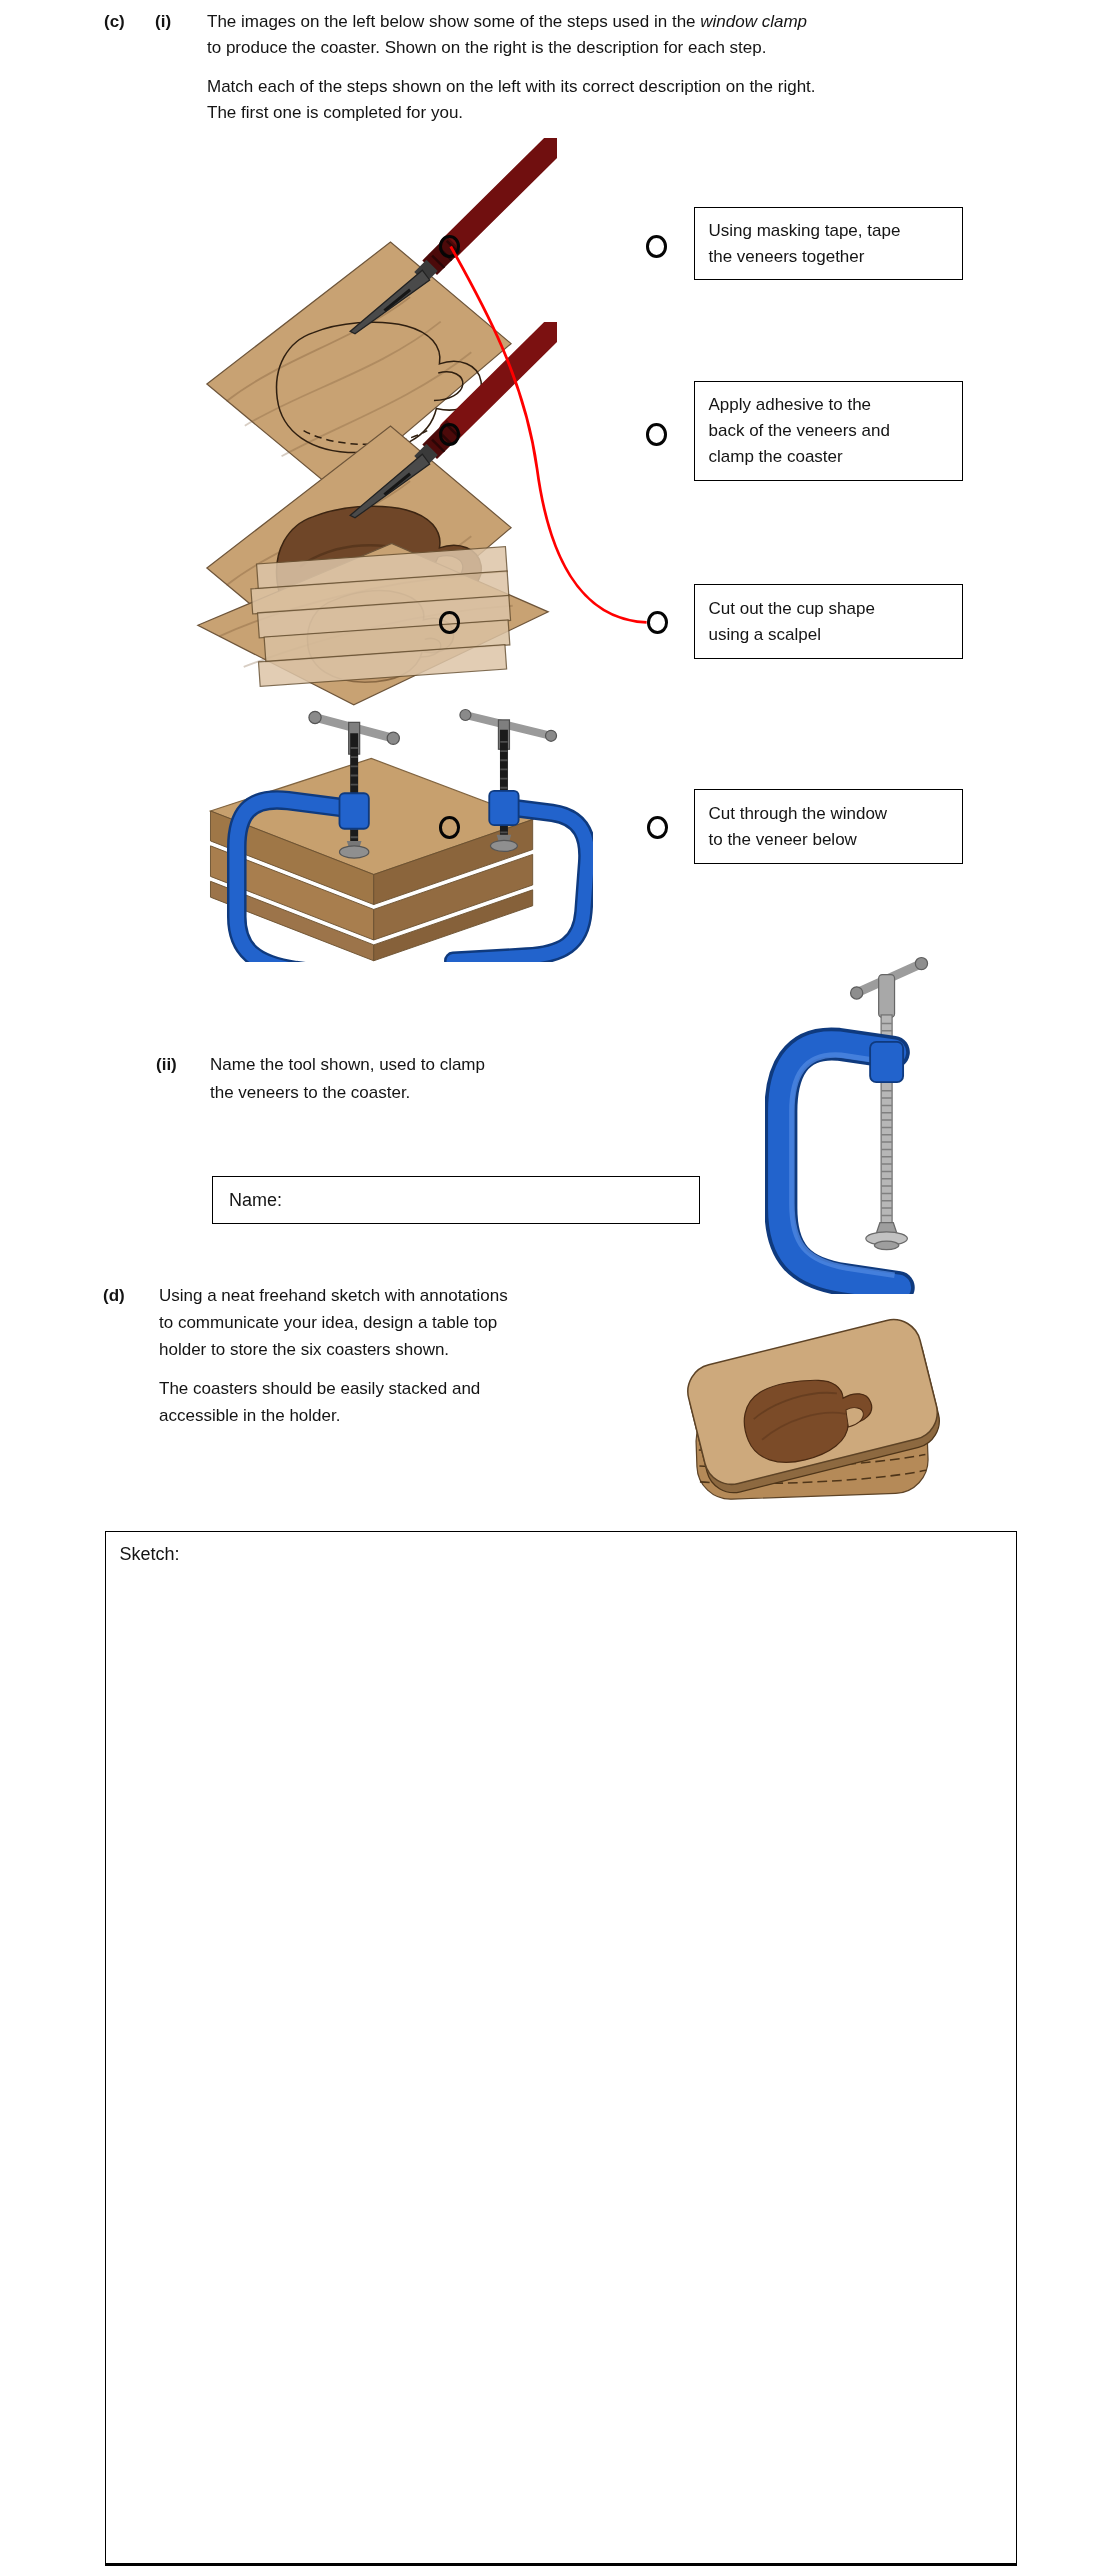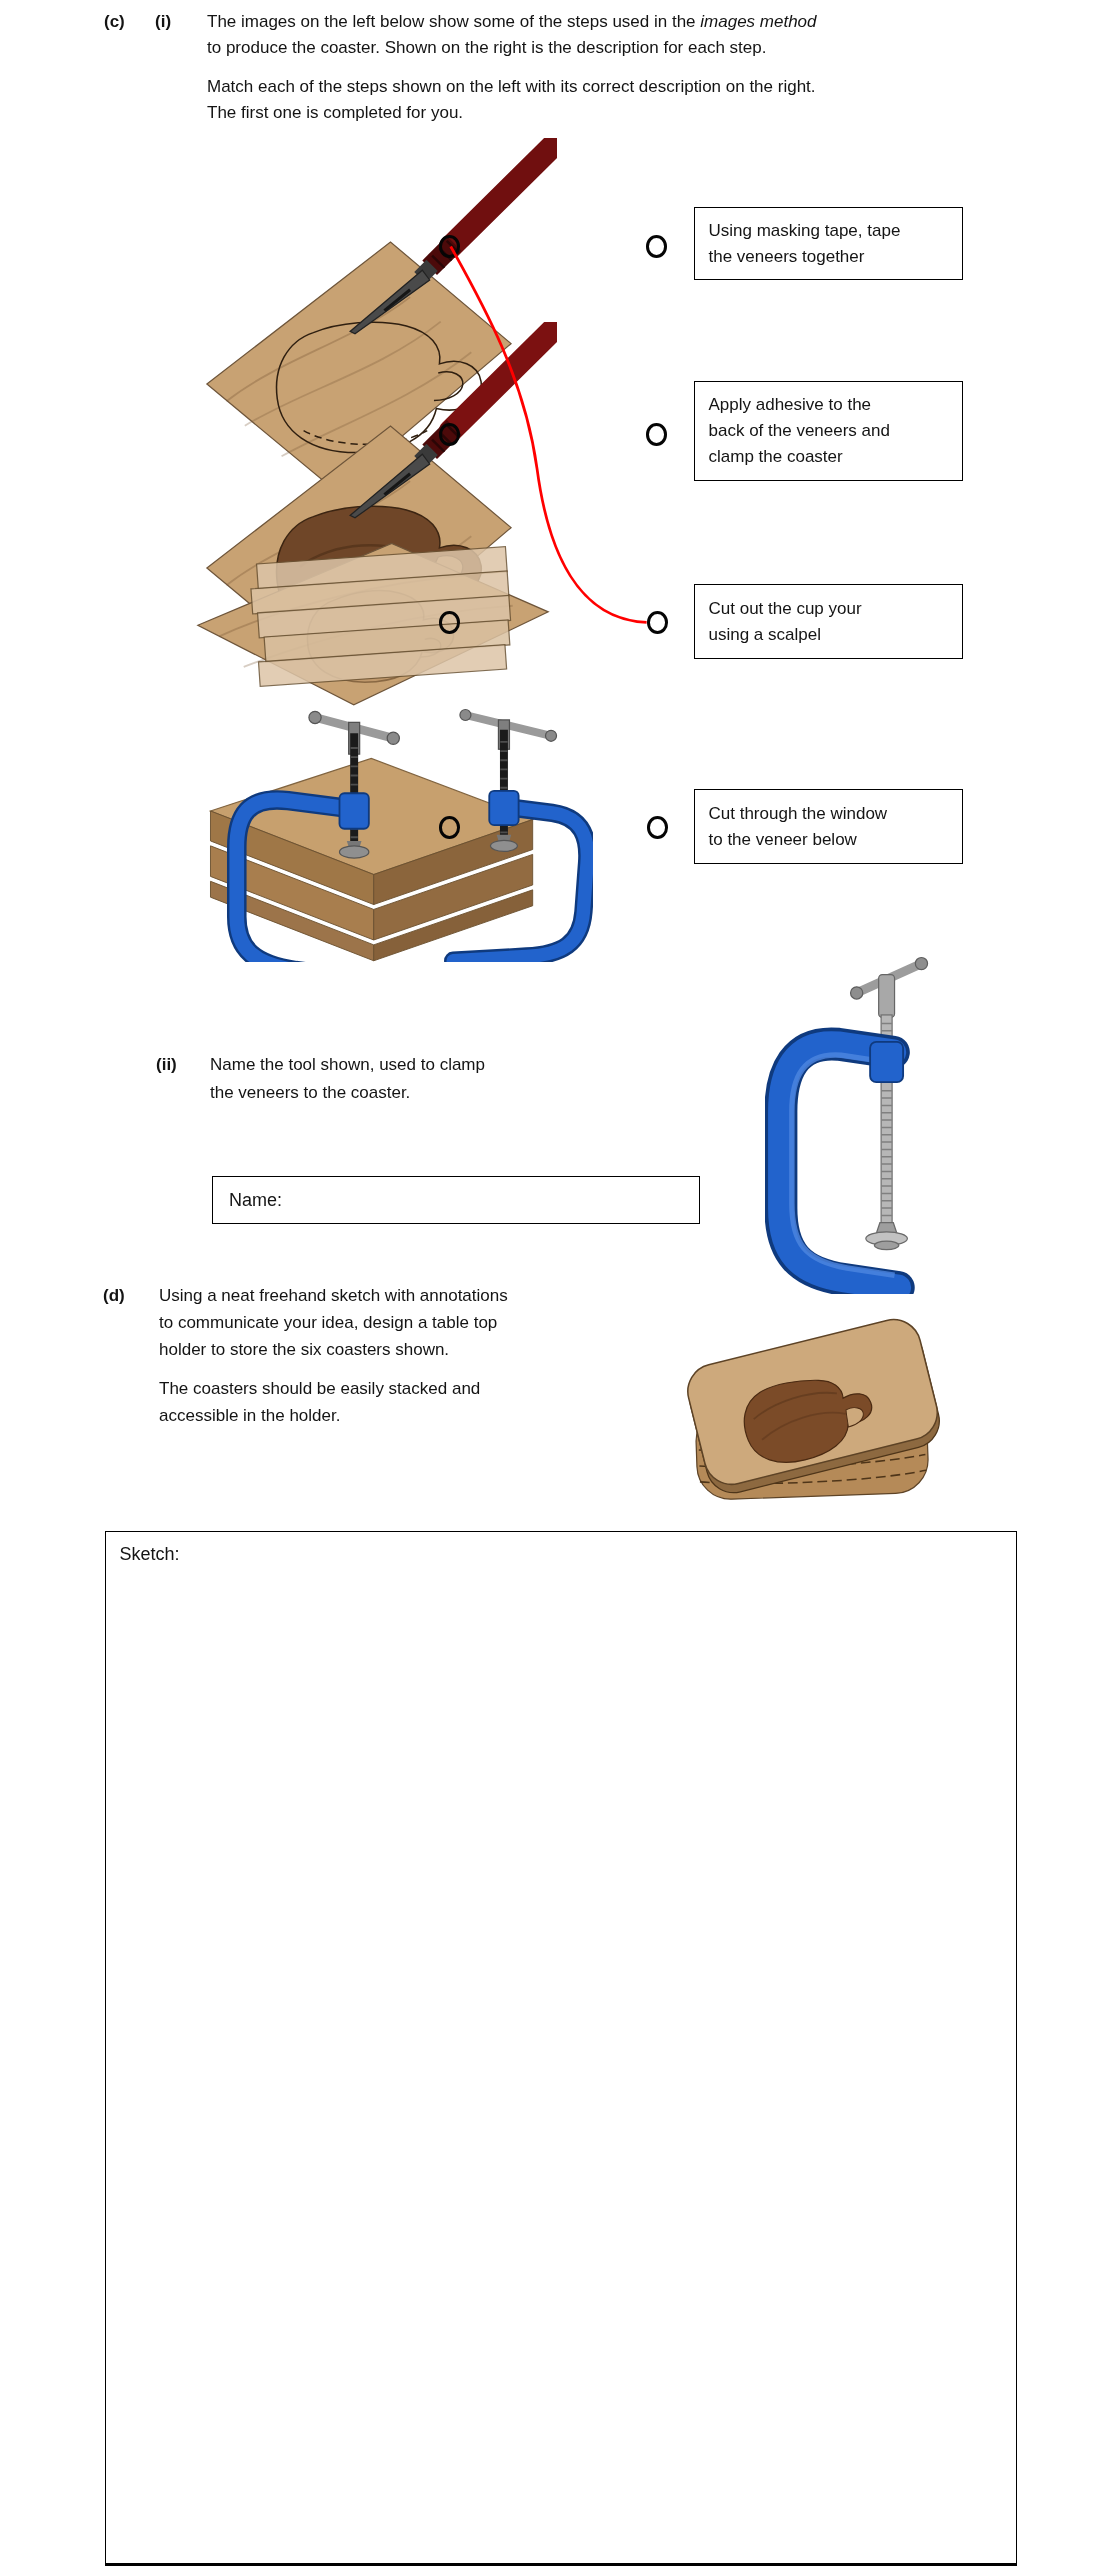--- a/index.html
+++ b/index.html
@@ -24,21 +24,21 @@
   svg{display:block;}
 </style>
 </head>
 <body>
 
 <div class="page">
 
   <div class="abs txt lbl" style="left:104px;top:11px">(c)</div>
   <div class="abs txt lbl" style="left:155px;top:11px">(i)</div>
 
-  <div class="abs txt" style="left:207px;top:11px"><span>The images on the left below show some of the steps used in the </span><span class="ital">images method</span></div>
+  <div class="abs txt" style="left:207px;top:11px"><span>The images on the left below show some of the steps used in the </span><span class="ital">window clamp</span></div>
   <div class="abs txt" style="left:207px;top:37px">to produce the coaster.  Shown on the right is the description for each step.</div>
   <div class="abs txt" style="left:207px;top:76px">Match each of the steps shown on the left with its correct description on the right.</div>
   <div class="abs txt" style="left:207px;top:102px">The first one is completed for you.</div>
 
   <svg class="abs" style="left:153px;top:138px" width="404" height="355" viewBox="0 0 660 580">
     <polygon points="88,402 388,170 585,336 300,578" fill="#c8a273" stroke="#6e553a" stroke-width="2"></polygon>
     <path d="M120,430 C210,360 330,330 420,260" stroke="rgba(122,89,55,.35)" stroke-width="3" fill="none"></path>
     <path d="M150,470 C250,410 370,380 470,300" stroke="rgba(122,89,55,.3)" stroke-width="3" fill="none"></path>
     <path d="M210,520 C300,470 420,430 520,350" stroke="rgba(122,89,55,.3)" stroke-width="3" fill="none"></path>
     <path d="M262,318 C220,332 196,374 203,426 C210,480 258,514 332,514 C402,514 452,490 463,442
@@ -148,21 +148,21 @@
   <div class="descbox" style="top:381px;height:100px">
     <div>Apply adhesive to the</div>
     <div>back of the veneers and</div>
     <div>clamp the coaster</div>
   </div>
   <div class="descbox" style="top:207px;height:73px">
     <div>Using masking tape, tape</div>
     <div>the veneers together</div>
   </div>
   <div class="descbox" style="top:584px;height:75px">
-    <div>Cut out the cup your</div>
+    <div>Cut out the cup shape</div>
     <div>using a scalpel</div>
   </div>
   <div class="descbox" style="top:789px;height:75px">
     <div>Cut through the window</div>
     <div>to the veneer below</div>
   </div>
 
   <div class="abs txt lbl" style="left:156px;top:1054px">(ii)</div>
   <div class="abs txt" style="left:210px;top:1054px">Name the tool shown, used to clamp</div>
   <div class="abs txt" style="left:210px;top:1082px">the veneers to the coaster.</div>

